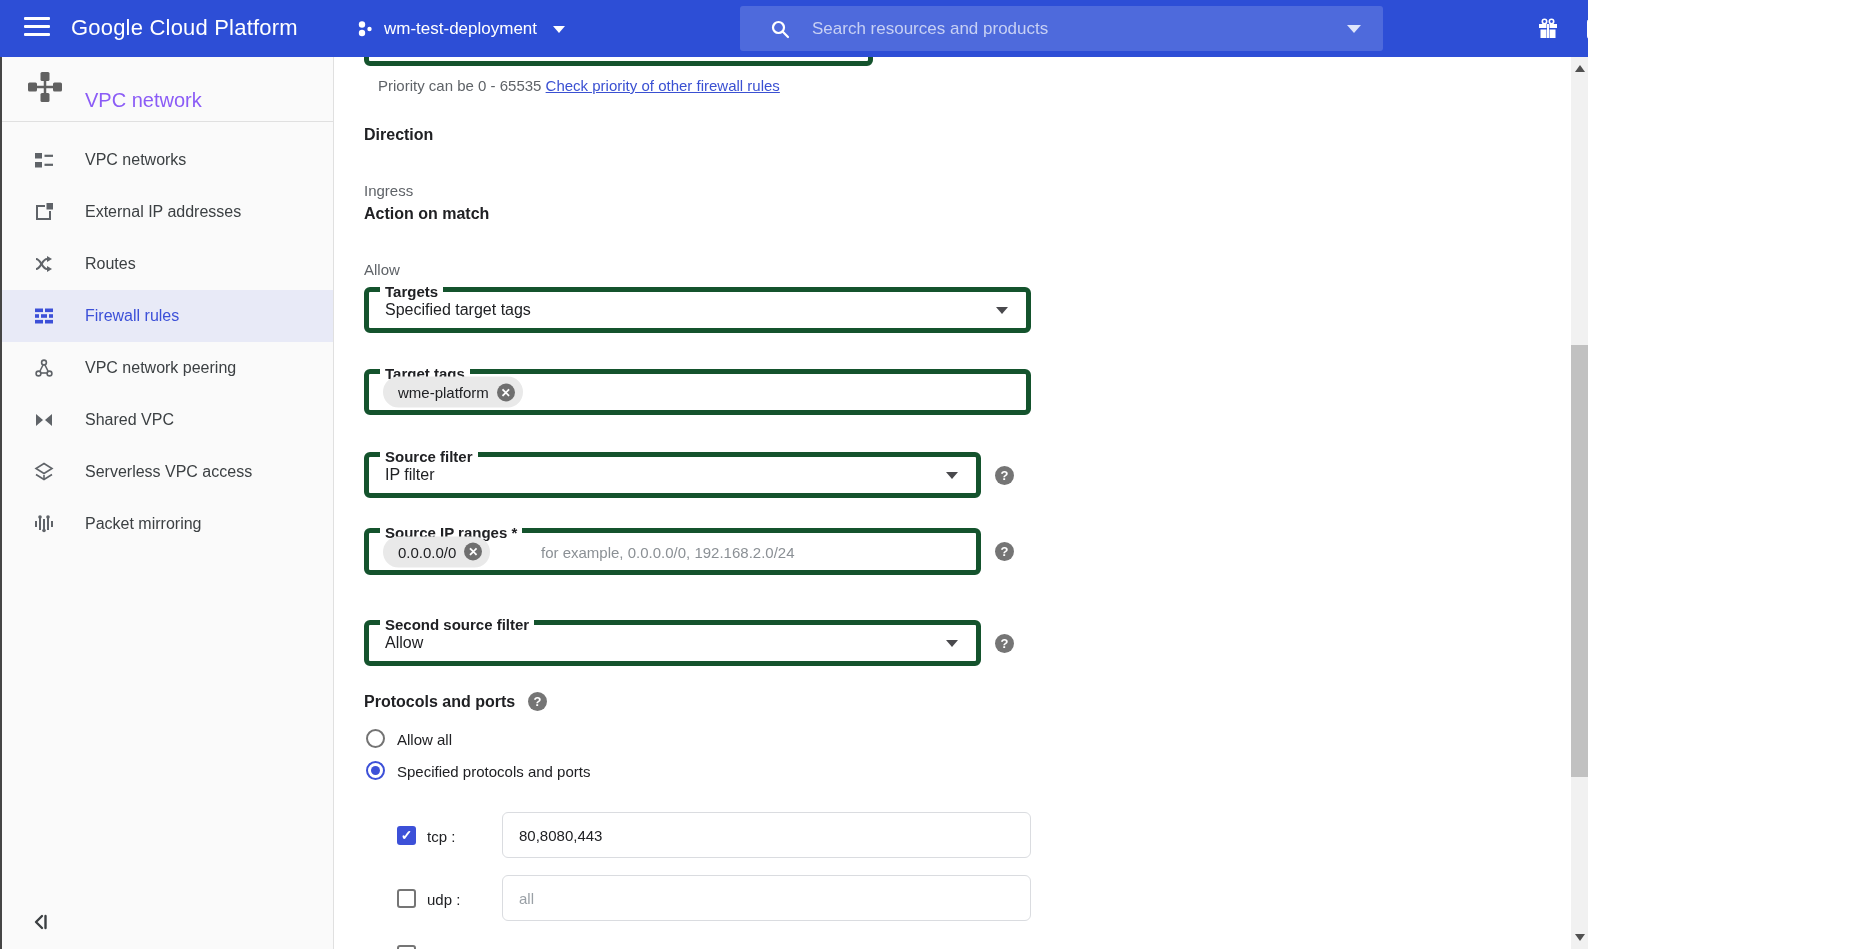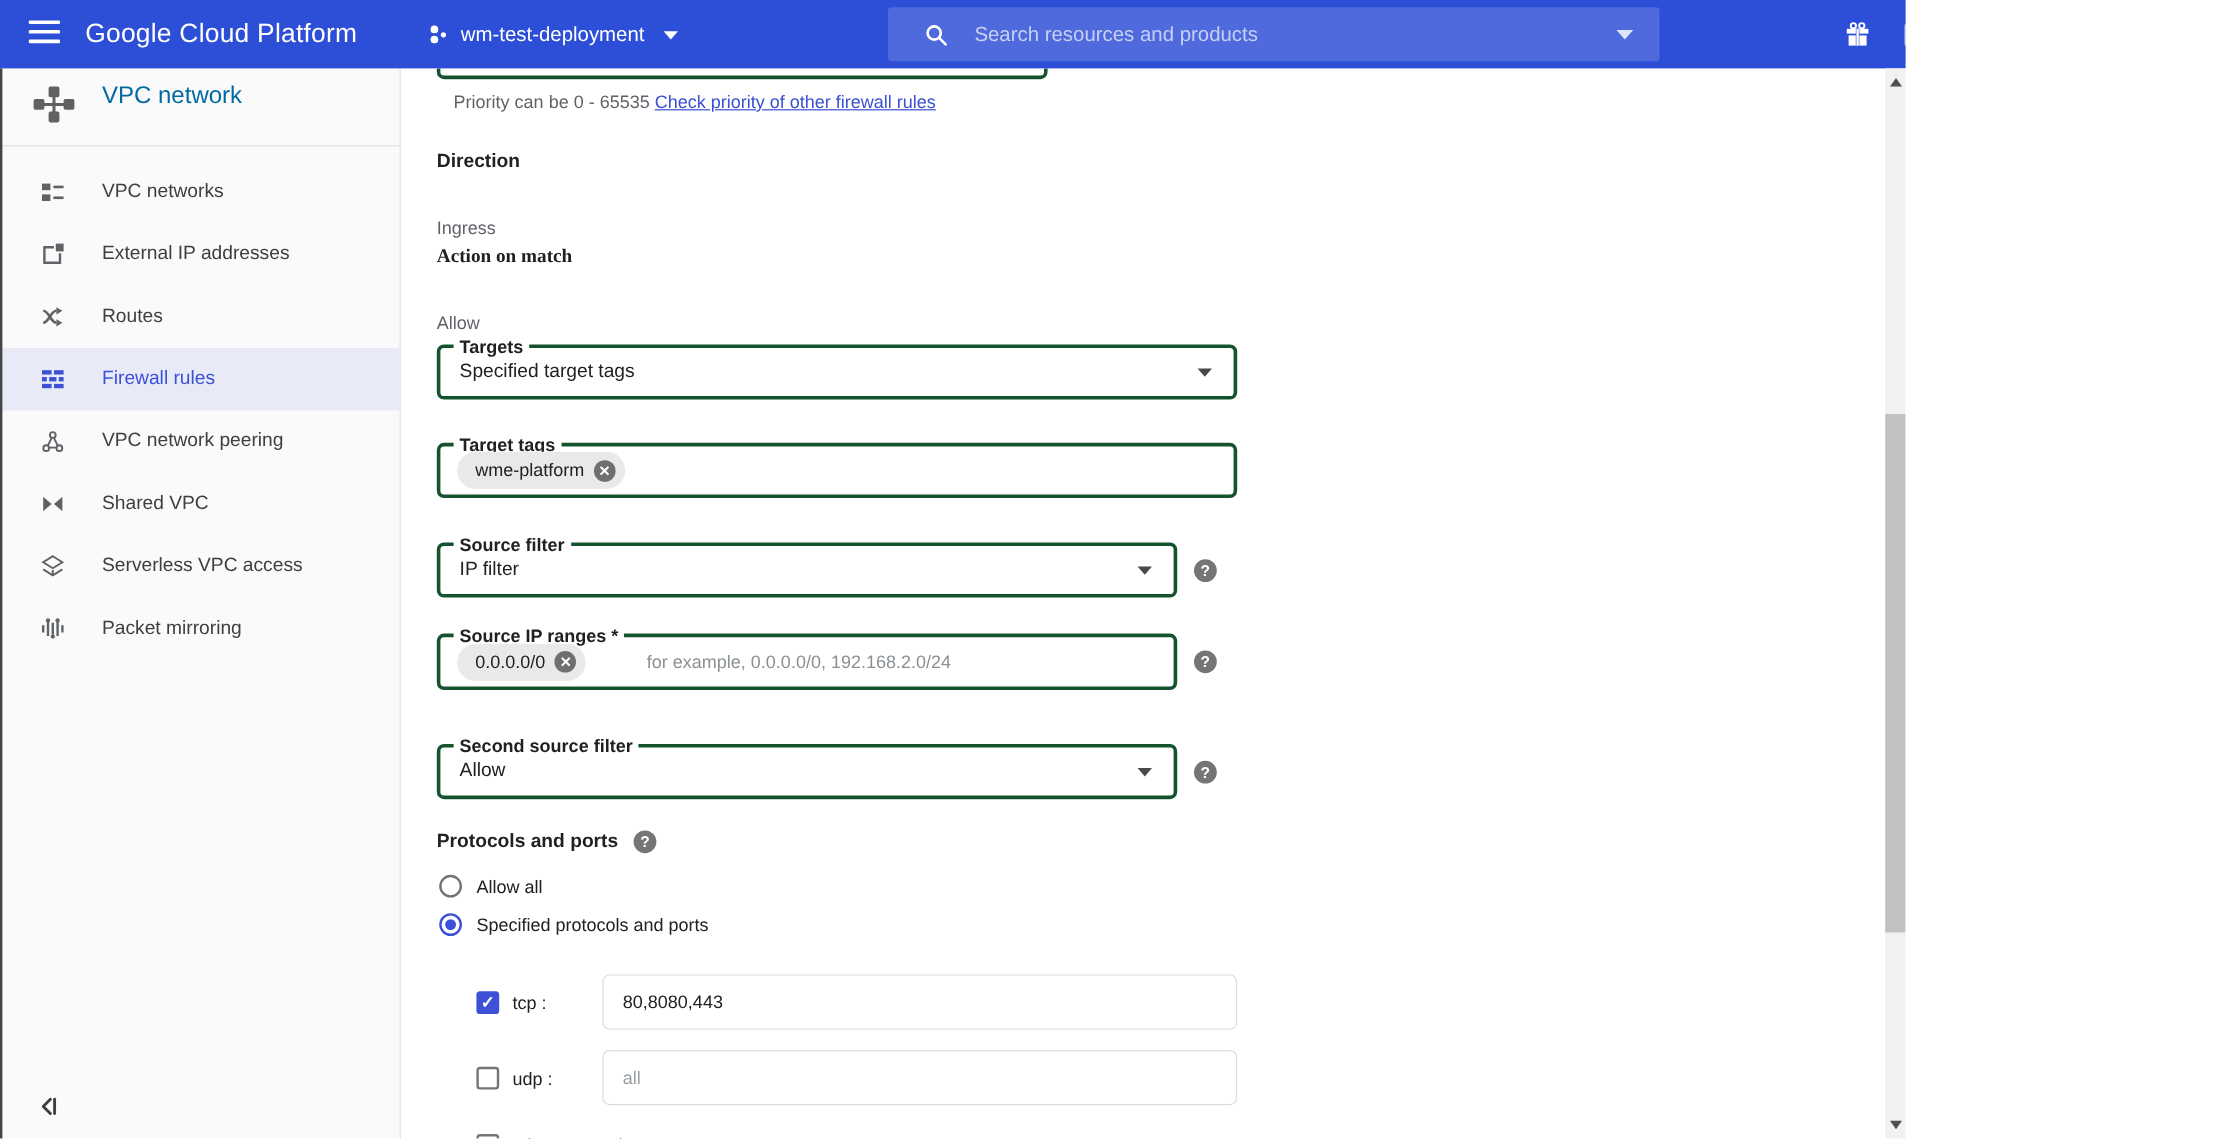--- a/index.html
+++ b/index.html
@@ -23,32 +23,32 @@
   .hbtn { position:absolute; top:14px; width:32px; height:30px; display:flex; align-items:center; justify-content:center; cursor:pointer; }
   .badge7 { position:absolute; top:13px; width:29px; height:29px; border:3px solid #00bf98; background:#fff; border-radius:50%; color:#1c3fd0; font-weight:bold; font-size:16px; display:flex; align-items:center; justify-content:center; cursor:pointer; }
   .avatar { position:absolute; top:11px; width:35px; height:35px; border-radius:50%; background:#a9c2f8; overflow:hidden; cursor:pointer; }
   .kebab span { display:block; width:4px; height:4px; border-radius:50%; background:#fff; margin:2px auto; }
 
   
   .sidebar { position:absolute; left:0; top:57px; width:334px; height:892px; background:#fafafa; border-right:1px solid #e0e0e0; z-index:10; }
   .edge-strip { position:absolute; left:0; top:57px; width:2px; height:892px; background:#454545; z-index:40; }
   .prod-head { position:absolute; left:0; top:0; width:100%; height:65px; border-bottom:1px solid #e0e0e0; }
   .prod-head .bigicon { position:absolute; left:27px; top:14px; }
-  .prod-title { position:absolute; left:85px; top:12px; font-size:20px; color:#0369a1; }
+  .prod-title { position:absolute; left:85px; top:32px; font-size:20px; color:#8b5cf6; }
   .nav { position:absolute; top:77px; left:0; width:100%; }
   .nav-item { height:52px; display:flex; align-items:center; cursor:pointer; }
   .nav-item .nicon { width:22px; margin-left:33px; display:flex; align-items:center; justify-content:center; }
   .nav-item .nlabel { margin-left:30px; font-size:16px; color:#3c4043; }
   .nav-item.sel { background:#e8eaf7; }
   .nav-item.sel .nlabel { color:#3c50d8; }
   .collapse-btn { position:absolute; left:30px; bottom:14px; width:24px; height:24px; cursor:pointer; }
 
   
   .content { position:absolute; left:334px; top:57px; width:1503px; height:892px; background:#fff; overflow:hidden; }
-  .field { position:absolute; background:#fff; border:3px solid #14532d; border-radius:6px; }
+  .field { position:absolute; background:#fff; border:5px solid #14532d; border-radius:6px; }
   .flabel { position:absolute; top:-10px; left:11px; background:#fff; padding:0 5px; font-size:15px; font-weight:bold; color:#202124; line-height:19px; white-space:nowrap; }
   .fvalue { position:absolute; left:16px; top:50%; transform:translateY(-50%); font-size:16px; color:#202124; white-space:nowrap; }
   .fcaret { position:absolute; right:18px; top:50%; margin-top:-3px; width:0; height:0; border-left:6px solid transparent; border-right:6px solid transparent; border-top:7px solid #49494d; cursor:pointer; }
   .helpc { position:absolute; width:19px; height:19px; border-radius:50%; background:#757575; color:#fff; font-size:13px; font-weight:bold; display:flex; align-items:center; justify-content:center; cursor:pointer; }
   .heading { position:absolute; left:30px; font-size:16px; font-weight:bold; color:#202124; }
   .plainval { position:absolute; left:30px; font-size:15px; color:#5f6368;margin-top:28px; }
   .chip { position:absolute; left:14px; top:50%; transform:translateY(-50%); display:inline-flex; align-items:center; background:#e9e9e9; border-radius:16px; height:31px; padding:0 8px 0 15px; font-size:15px; color:#202124; }
   .chip .chx { width:18px; height:18px; margin-left:8px; border-radius:50%; background:#6f6f6f; color:#fff; font-size:12px; font-weight:bold; display:flex; align-items:center; justify-content:center; cursor:pointer; }
   .ph-inline { position:absolute; top:50%; transform:translateY(-50%); font-size:15px; color:#8b9095; white-space:nowrap; }
   .radio { position:absolute; width:19px; height:19px; border:2px solid #737373; border-radius:50%; cursor:pointer; }
@@ -263,21 +263,21 @@
   <div class="content">
 
     <div class="field" style="left:30px; top:-37px; width:509px; height:46px;"></div>
     <div class="helper">
       <span>Priority can be 0 - 65535 </span><a>Check priority of other firewall rules</a>
     </div>
 
     <div class="heading" style="top:69px;">Direction</div>
     <div class="plainval" style="top:97px;">Ingress</div>
 
-    <div class="heading" style="top:148px;font-family:Liberation Serif, serif;">Action on match</div>
+    <div class="heading" style="top:148px;">Action on match</div>
     <div class="plainval" style="top:176px;">Allow</div>
 
     <div class="field" style="left:30px; top:230px; width:667px; height:46px;">
       <span class="flabel">Targets</span>
       <span class="fvalue">Specified target tags</span>
       <span class="fcaret"></span>
     </div>
 
     <div class="field" style="left:30px; top:312px; width:667px; height:46px;">
       <span class="flabel">Target tags</span>

